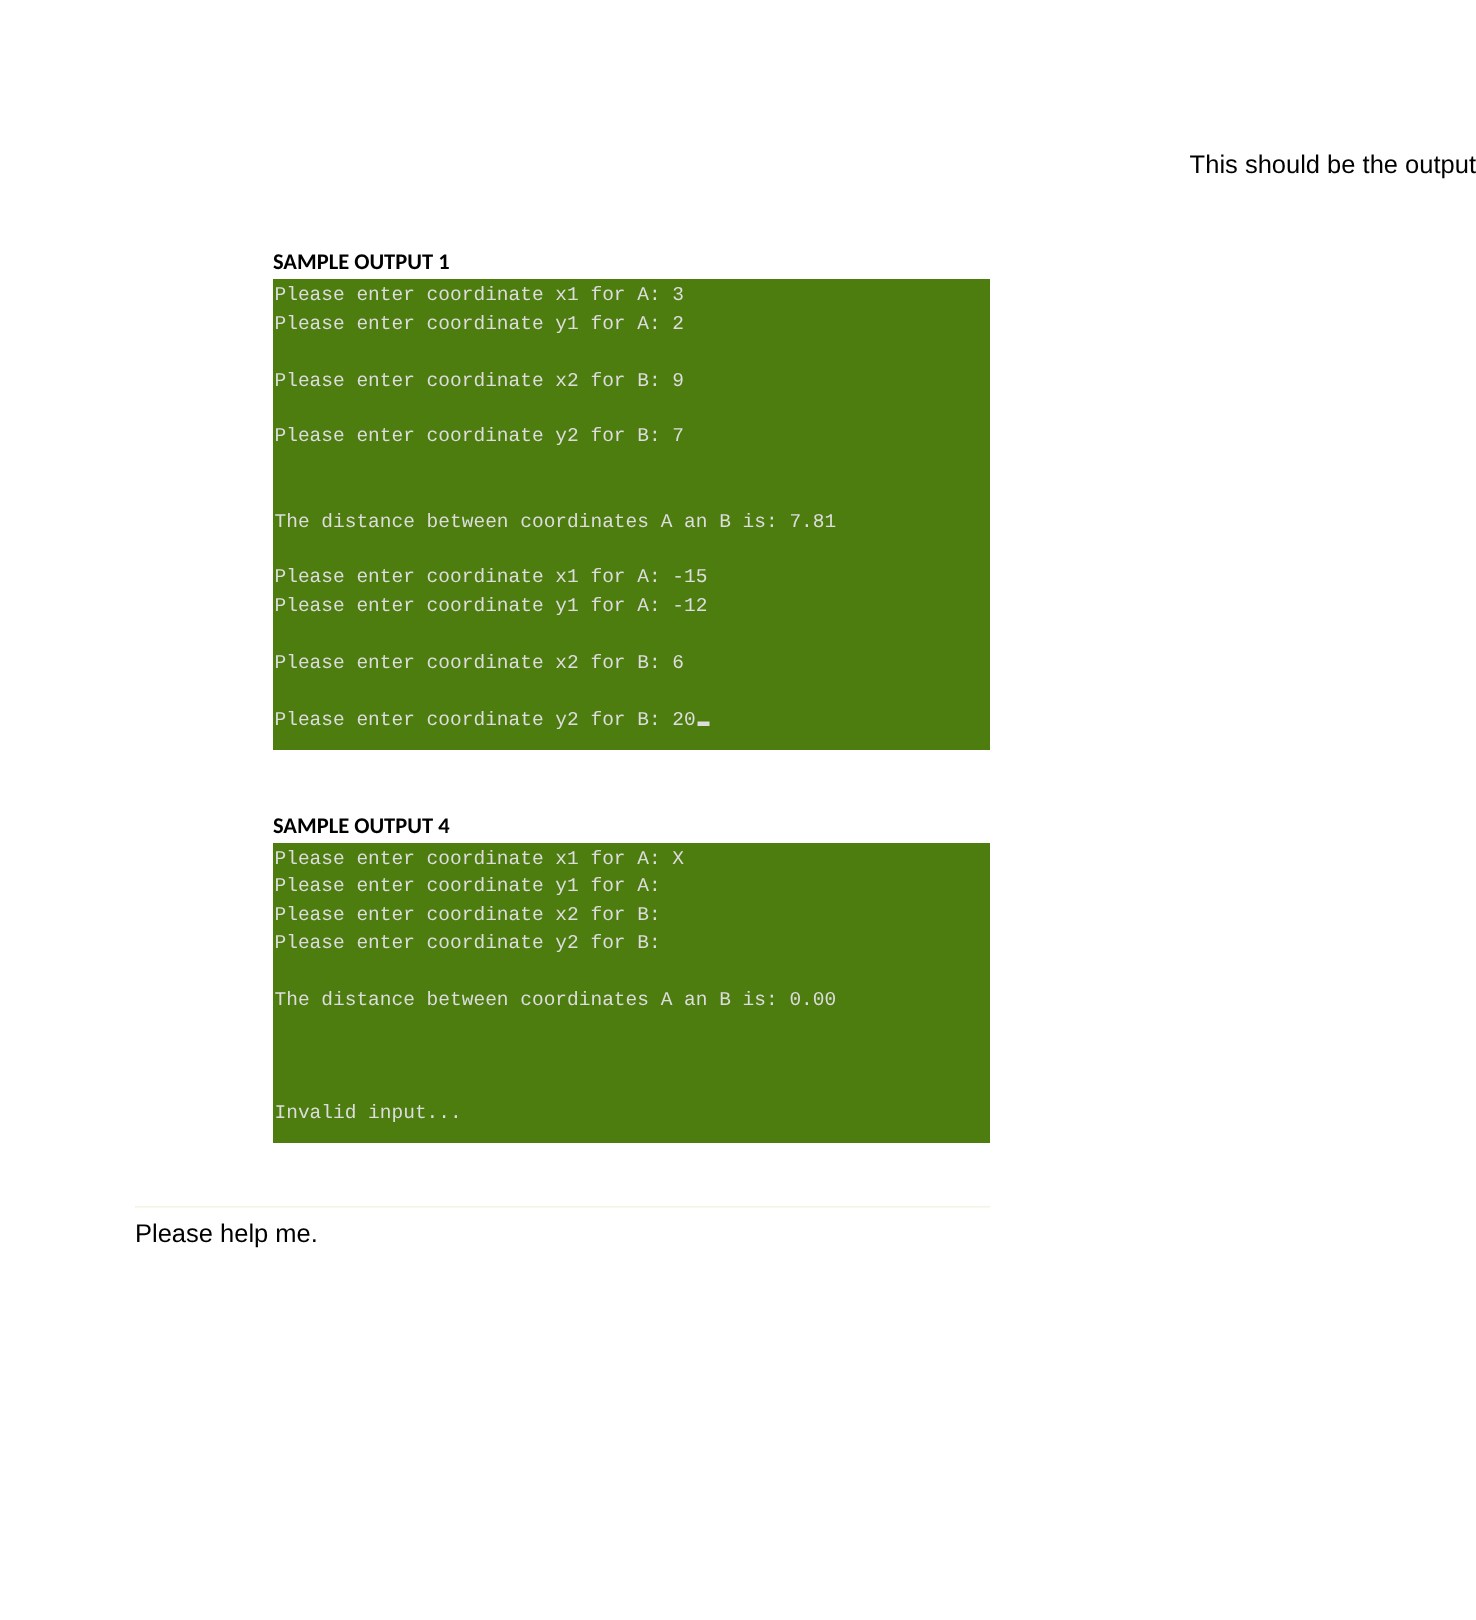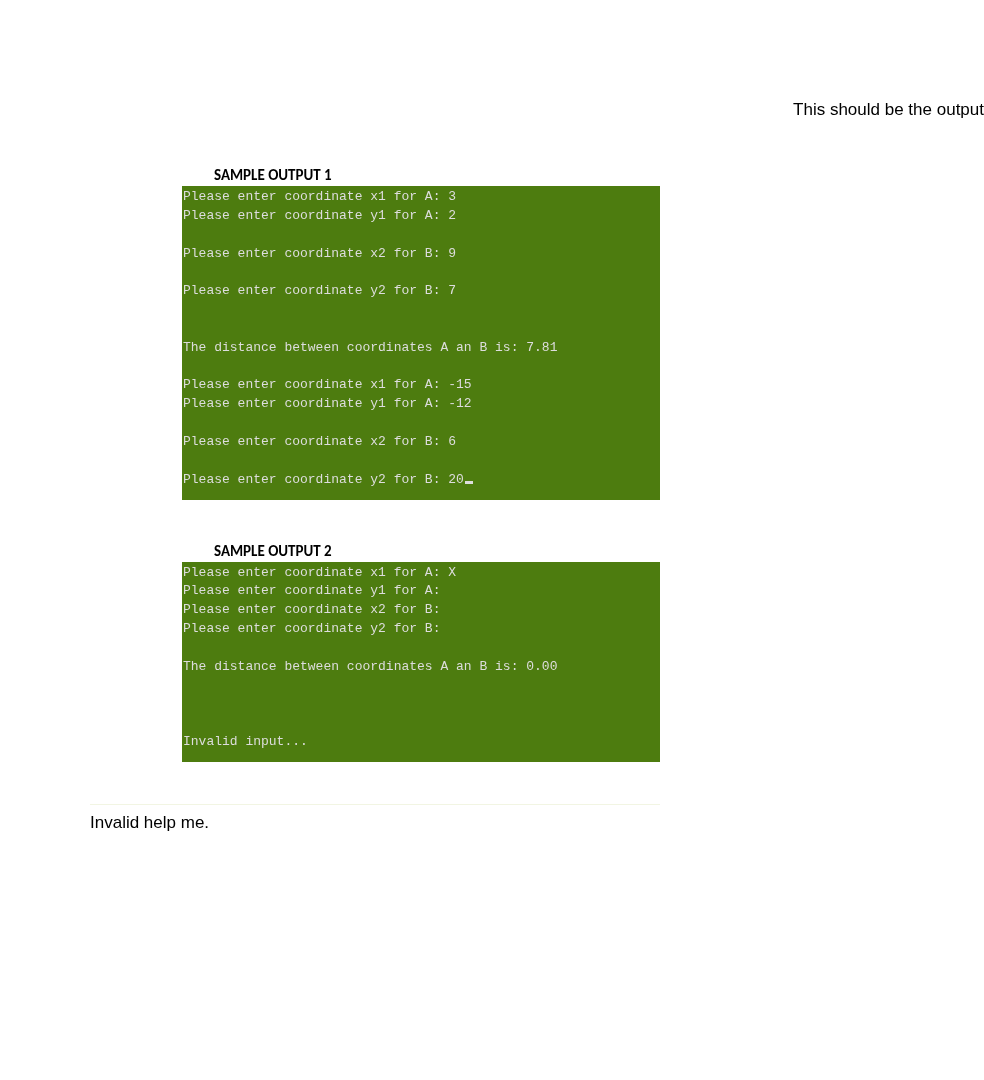--- a/index.html
+++ b/index.html
@@ -25,21 +25,20 @@
     margin-left: 92px;
     margin-bottom: 42px;
     width: 478px;
   }
   .sample-heading {
     font-weight: 700;
     font-size: 15px;
     font-family: Calibri, Arial, sans-serif;
     color: #000;
     margin-bottom: 2px;
-    margin-left: 32px;
   }
   .terminal {
     background: #4d7c0f;
     color: #ddd;
     font-family: Consolas, "Courier New", monospace;
     font-size: 13px;
     line-height: 1.45;
     padding: 2px 2px 10px 1px;
     white-space: pre;
     overflow: hidden;
@@ -74,21 +73,21 @@
 <div class="page">
 
   <div class="intro">This should be the output</div>
 
   <div class="sample-block">
     <div class="sample-heading">SAMPLE OUTPUT 1</div>
     <div class="terminal" id="term1"><span class="line">Please enter coordinate x1 for A: 3</span><span class="line">Please enter coordinate y1 for A: 2</span><span class="line">&nbsp;</span><span class="line">Please enter coordinate x2 for B: 9</span><span class="line">&nbsp;</span><span class="line">Please enter coordinate y2 for B: 7</span><span class="line">&nbsp;</span><span class="line">&nbsp;</span><span class="line">The distance between coordinates A an B is: 7.81</span><span class="line">&nbsp;</span><span class="line">Please enter coordinate x1 for A: -15</span><span class="line">Please enter coordinate y1 for A: -12</span><span class="line">&nbsp;</span><span class="line">Please enter coordinate x2 for B: 6</span><span class="line">&nbsp;</span><span class="line">Please enter coordinate y2 for B: 20<span class="cursor"></span></span></div>
   </div>
 
   <div class="sample-block">
-    <div class="sample-heading">SAMPLE OUTPUT 2</div>
+    <div class="sample-heading">SAMPLE OUTPUT 4</div>
     <div class="terminal" id="term2"><span class="line">Please enter coordinate x1 for A: X</span><span class="line">Please enter coordinate y1 for A:</span><span class="line">Please enter coordinate x2 for B:</span><span class="line">Please enter coordinate y2 for B:</span><span class="line">&nbsp;</span><span class="line">The distance between coordinates A an B is: 0.00</span><span class="line">&nbsp;</span><span class="line">&nbsp;</span><span class="line">&nbsp;</span><span class="line">Invalid input...</span></div>
   </div>
 
   <div class="hr"></div>
 
-  <div class="closing">Invalid help me.</div>
+  <div class="closing">Please help me.</div>
 
 </div>
 
 </body></html>

